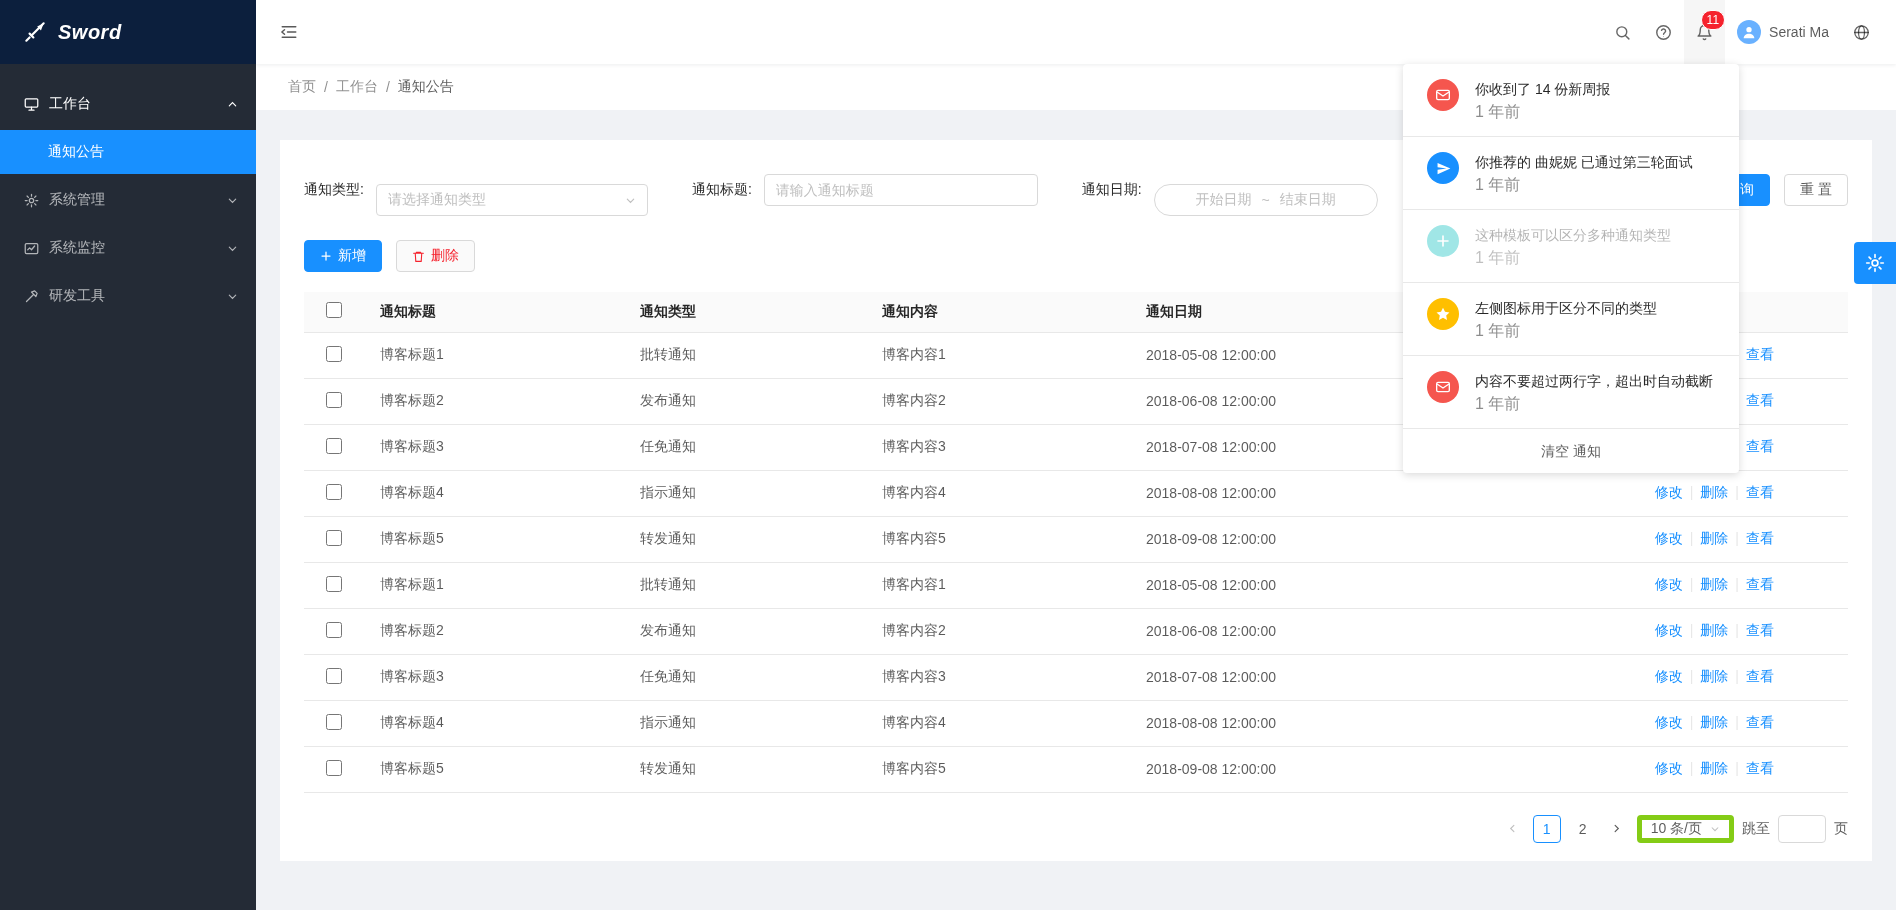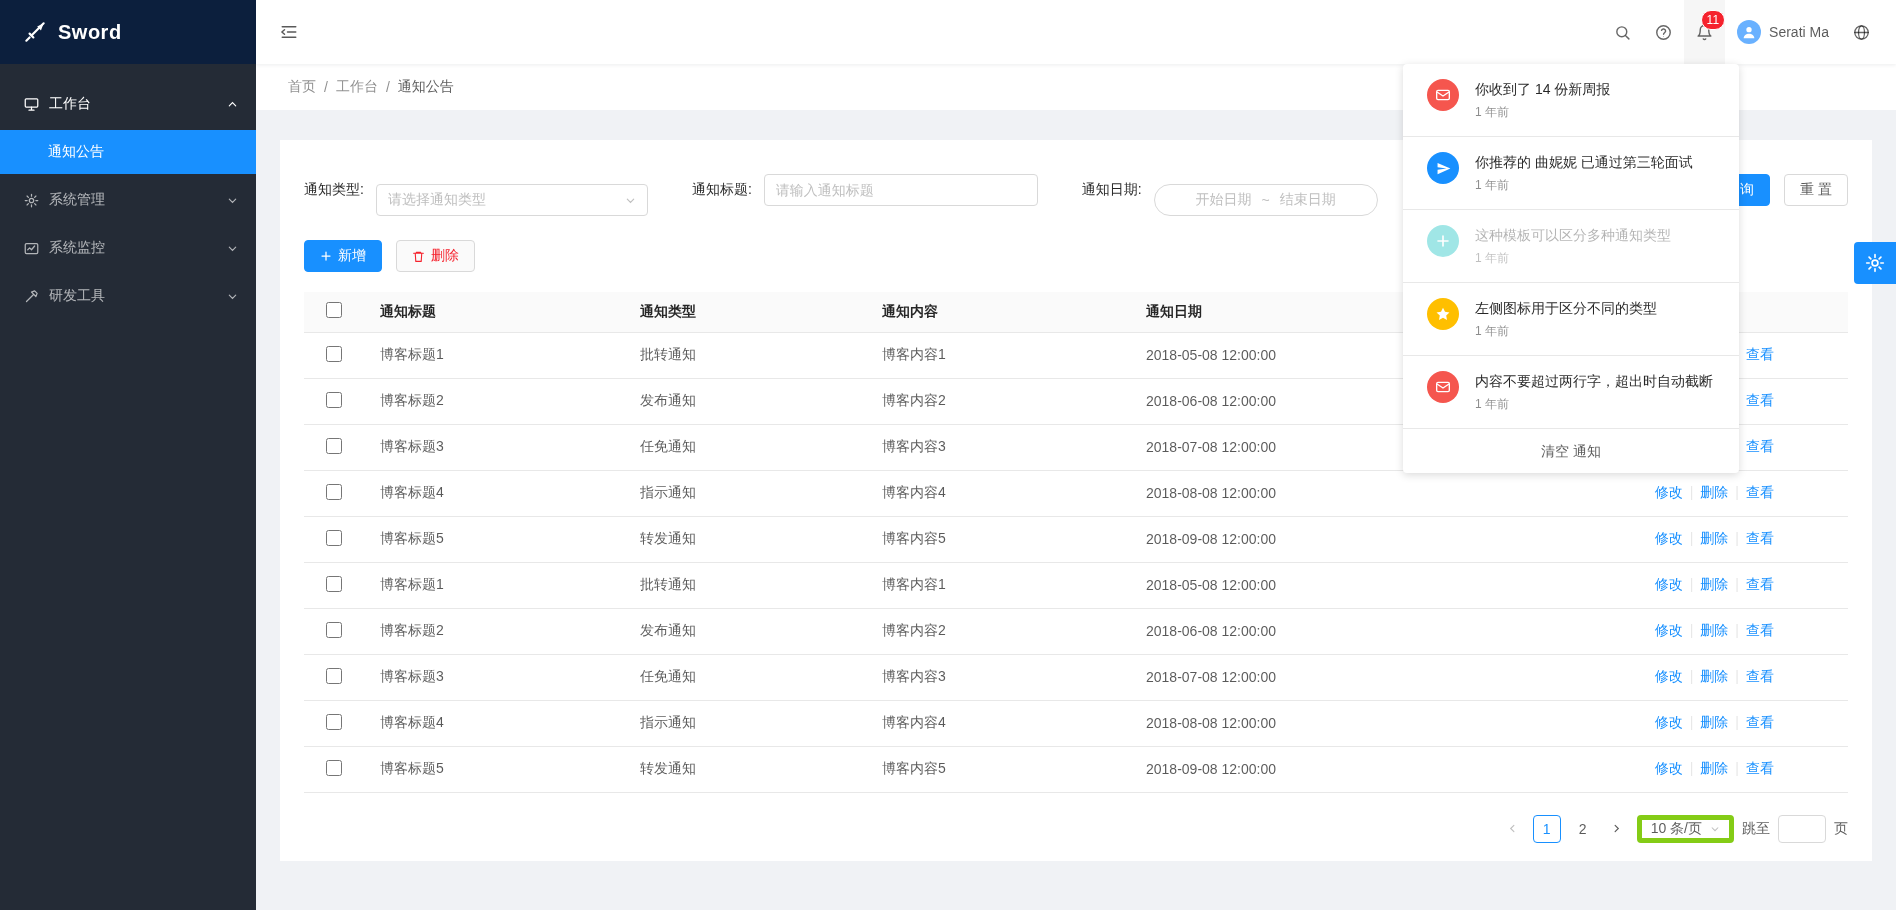--- a/index.html
+++ b/index.html
@@ -2,21 +2,21 @@
 <html><head>
 <meta charset="utf-8">
 <style>
   * { margin:0; padding:0; box-sizing:border-box; }
   html,body { width:1896px; height:910px; overflow:hidden; background:#f0f2f5;
     font-family:"Liberation Sans","DejaVu Sans",sans-serif; font-size:14px; color:rgba(0,0,0,.65); }
   .layout { position:relative; width:1896px; height:910px; }
 
   
   .sidebar { position:absolute; left:0; top:0; width:256px; height:910px; background:#242b36; z-index:5; }
-  .logo { height:64px; background:#0c1f3d; display:flex; align-items:center; padding-left:22px; gap:10px; }
+  .logo { height:64px; background:#0c1f3d; display:flex; align-items:center; padding-left:22px; gap:10px;font-style:italic; }
   .logo-text { color:#fff; font-size:20px; font-weight:bold; letter-spacing:.5px; }
   .menu { padding-top:14px; }
   .menu-item { height:44px; margin:4px 0; display:flex; align-items:center; padding:0 18px 0 24px;
     color:rgba(255,255,255,.65); cursor:pointer; }
   .menu-item.open { color:#fff; }
   .menu-item .mi-label { margin-left:10px; flex:1; }
   .submenu-item { height:44px; display:flex; align-items:center; padding-left:48px;
     color:rgba(255,255,255,.65); cursor:pointer; }
   .submenu-item.active { background:#1890ff; color:#fff; }
   .icn { display:inline-flex; align-items:center; justify-content:center; }
@@ -86,21 +86,21 @@
   .notice-tabs { display:flex; border-bottom:1px solid #e8e8e8; }
   .n-tab { flex:1; height:46px; line-height:46px; text-align:center; cursor:pointer; color:rgba(0,0,0,.65); position:relative; }
   .n-tab.active { color:#1890ff; }
   .n-tab.active::after { content:''; position:absolute; left:50%; bottom:0; transform:translateX(-50%);
     width:60px; height:2px; background:#1890ff; }
   .n-item { display:flex; gap:16px; padding:15px 24px; border-bottom:1px solid #e8e8e8; cursor:pointer; }
   .n-avatar { width:32px; height:32px; min-width:32px; border-radius:50%; color:#fff;
     display:flex; align-items:center; justify-content:center; }
   .n-body { flex:1; overflow:hidden; }
   .n-title { color:rgba(0,0,0,.85); line-height:20px; white-space:nowrap; overflow:hidden; }
-  .n-time { color:rgba(0,0,0,.45); font-size:12px; margin-top:4px; line-height:18px; }
+  .n-time { color:rgba(0,0,0,.45); font-size:16px; margin-top:4px; line-height:18px; }
   .n-item.read .n-avatar { opacity:.4; }
   .n-item.read .n-title { color:rgba(0,0,0,.3); }
   .n-item.read .n-time { color:rgba(0,0,0,.25); }
   .n-footer { height:44px; line-height:44px; text-align:center; cursor:pointer; color:rgba(0,0,0,.65); }
 
   
   .setting-handle { position:absolute; right:0; top:242px; width:42px; height:42px; background:#1890ff;
     border-radius:4px 0 0 4px; display:flex; align-items:center; justify-content:center; cursor:pointer; z-index:60; }
 </style>
 </head>

